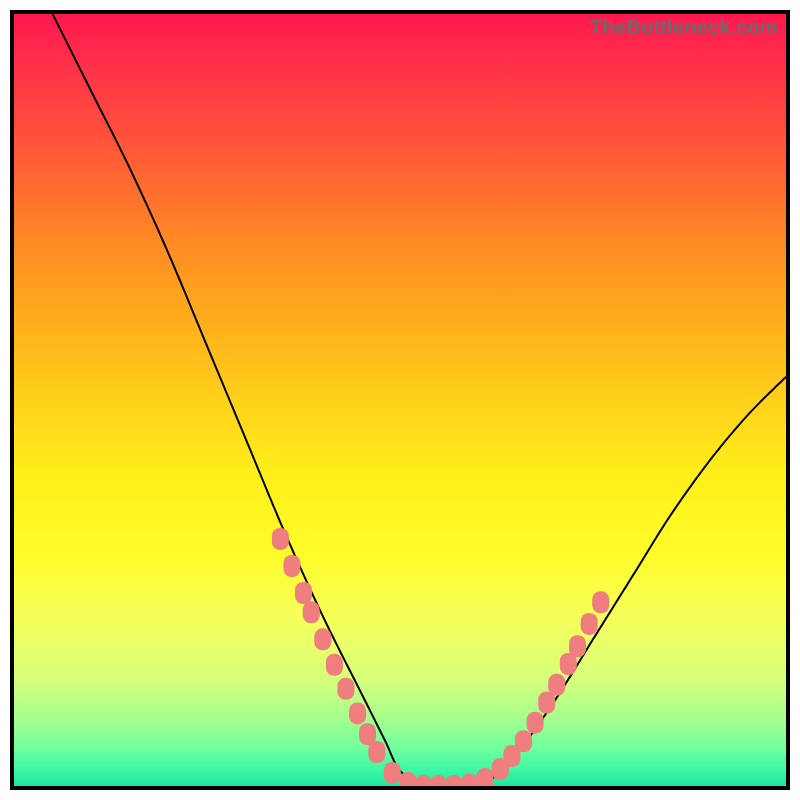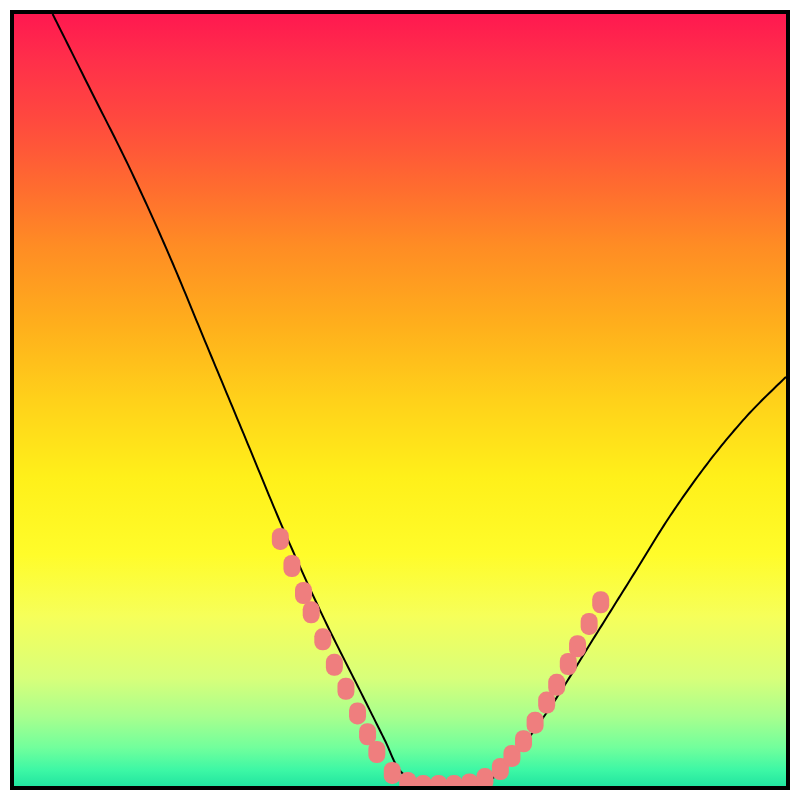--- a/index.html
+++ b/index.html
@@ -108,14 +108,15 @@
           <rect x="512.60" y="697.70" width="17" height="22" rx="8" ry="8" class="marker"></rect>
           <rect x="524.18" y="677.62" width="17" height="22" rx="8" ry="8" class="marker"></rect>
           <rect x="534.22" y="659.87" width="17" height="22" rx="8" ry="8" class="marker"></rect>
           <rect x="545.80" y="639.02" width="17" height="22" rx="8" ry="8" class="marker"></rect>
           <rect x="555.06" y="621.27" width="17" height="22" rx="8" ry="8" class="marker"></rect>
           <rect x="566.64" y="598.88" width="17" height="22" rx="8" ry="8" class="marker"></rect>
           <rect x="578.22" y="577.26" width="17" height="22" rx="8" ry="8" class="marker"></rect>
         </g>
     </svg>
 
+    <div class="watermark">TheBottleneck.com</div>
   </div>
 </div>
 
 </body></html>

